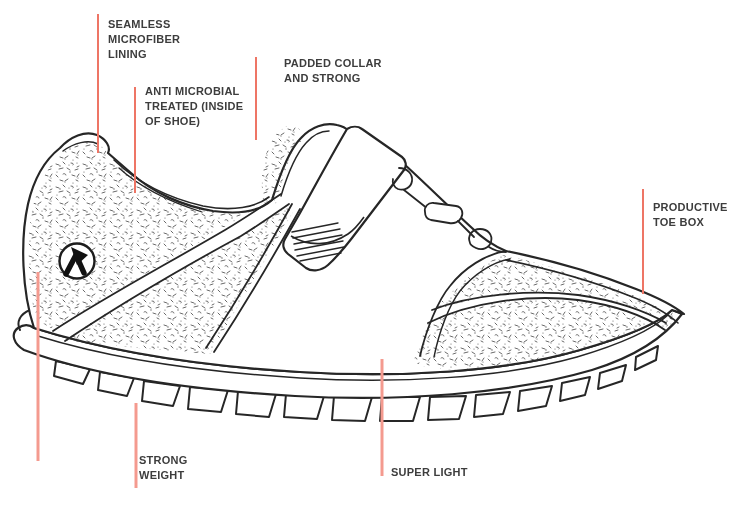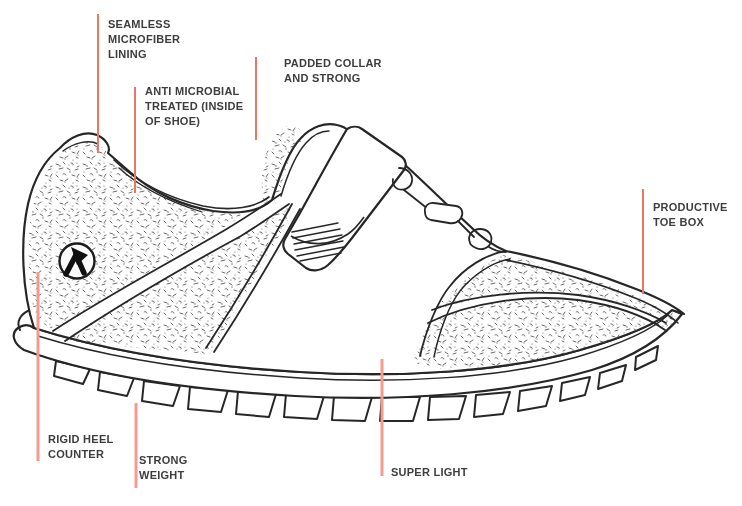--- a/index.html
+++ b/index.html
@@ -179,24 +179,20 @@
   <div class="callout" style="left:284px;top:56px;">
     <span>PADDED COLLAR</span>
     <span>AND STRONG</span>
   </div>
 
   <div class="callout" style="left:653px;top:200px;">
     <span>PRODUCTIVE</span>
     <span>TOE BOX</span>
   </div>
 
-  <div class="callout" style="left:48px;top:432px;">
-    <span>RIGID HEEL</span>
-    <span>COUNTER</span>
-  </div>
 
   <div class="callout" style="left:139px;top:453px;">
     <span>STRONG</span>
     <span>WEIGHT</span>
   </div>
 
   <div class="callout" style="left:391px;top:465px;">
     <span>SUPER LIGHT</span>
   </div>
 

